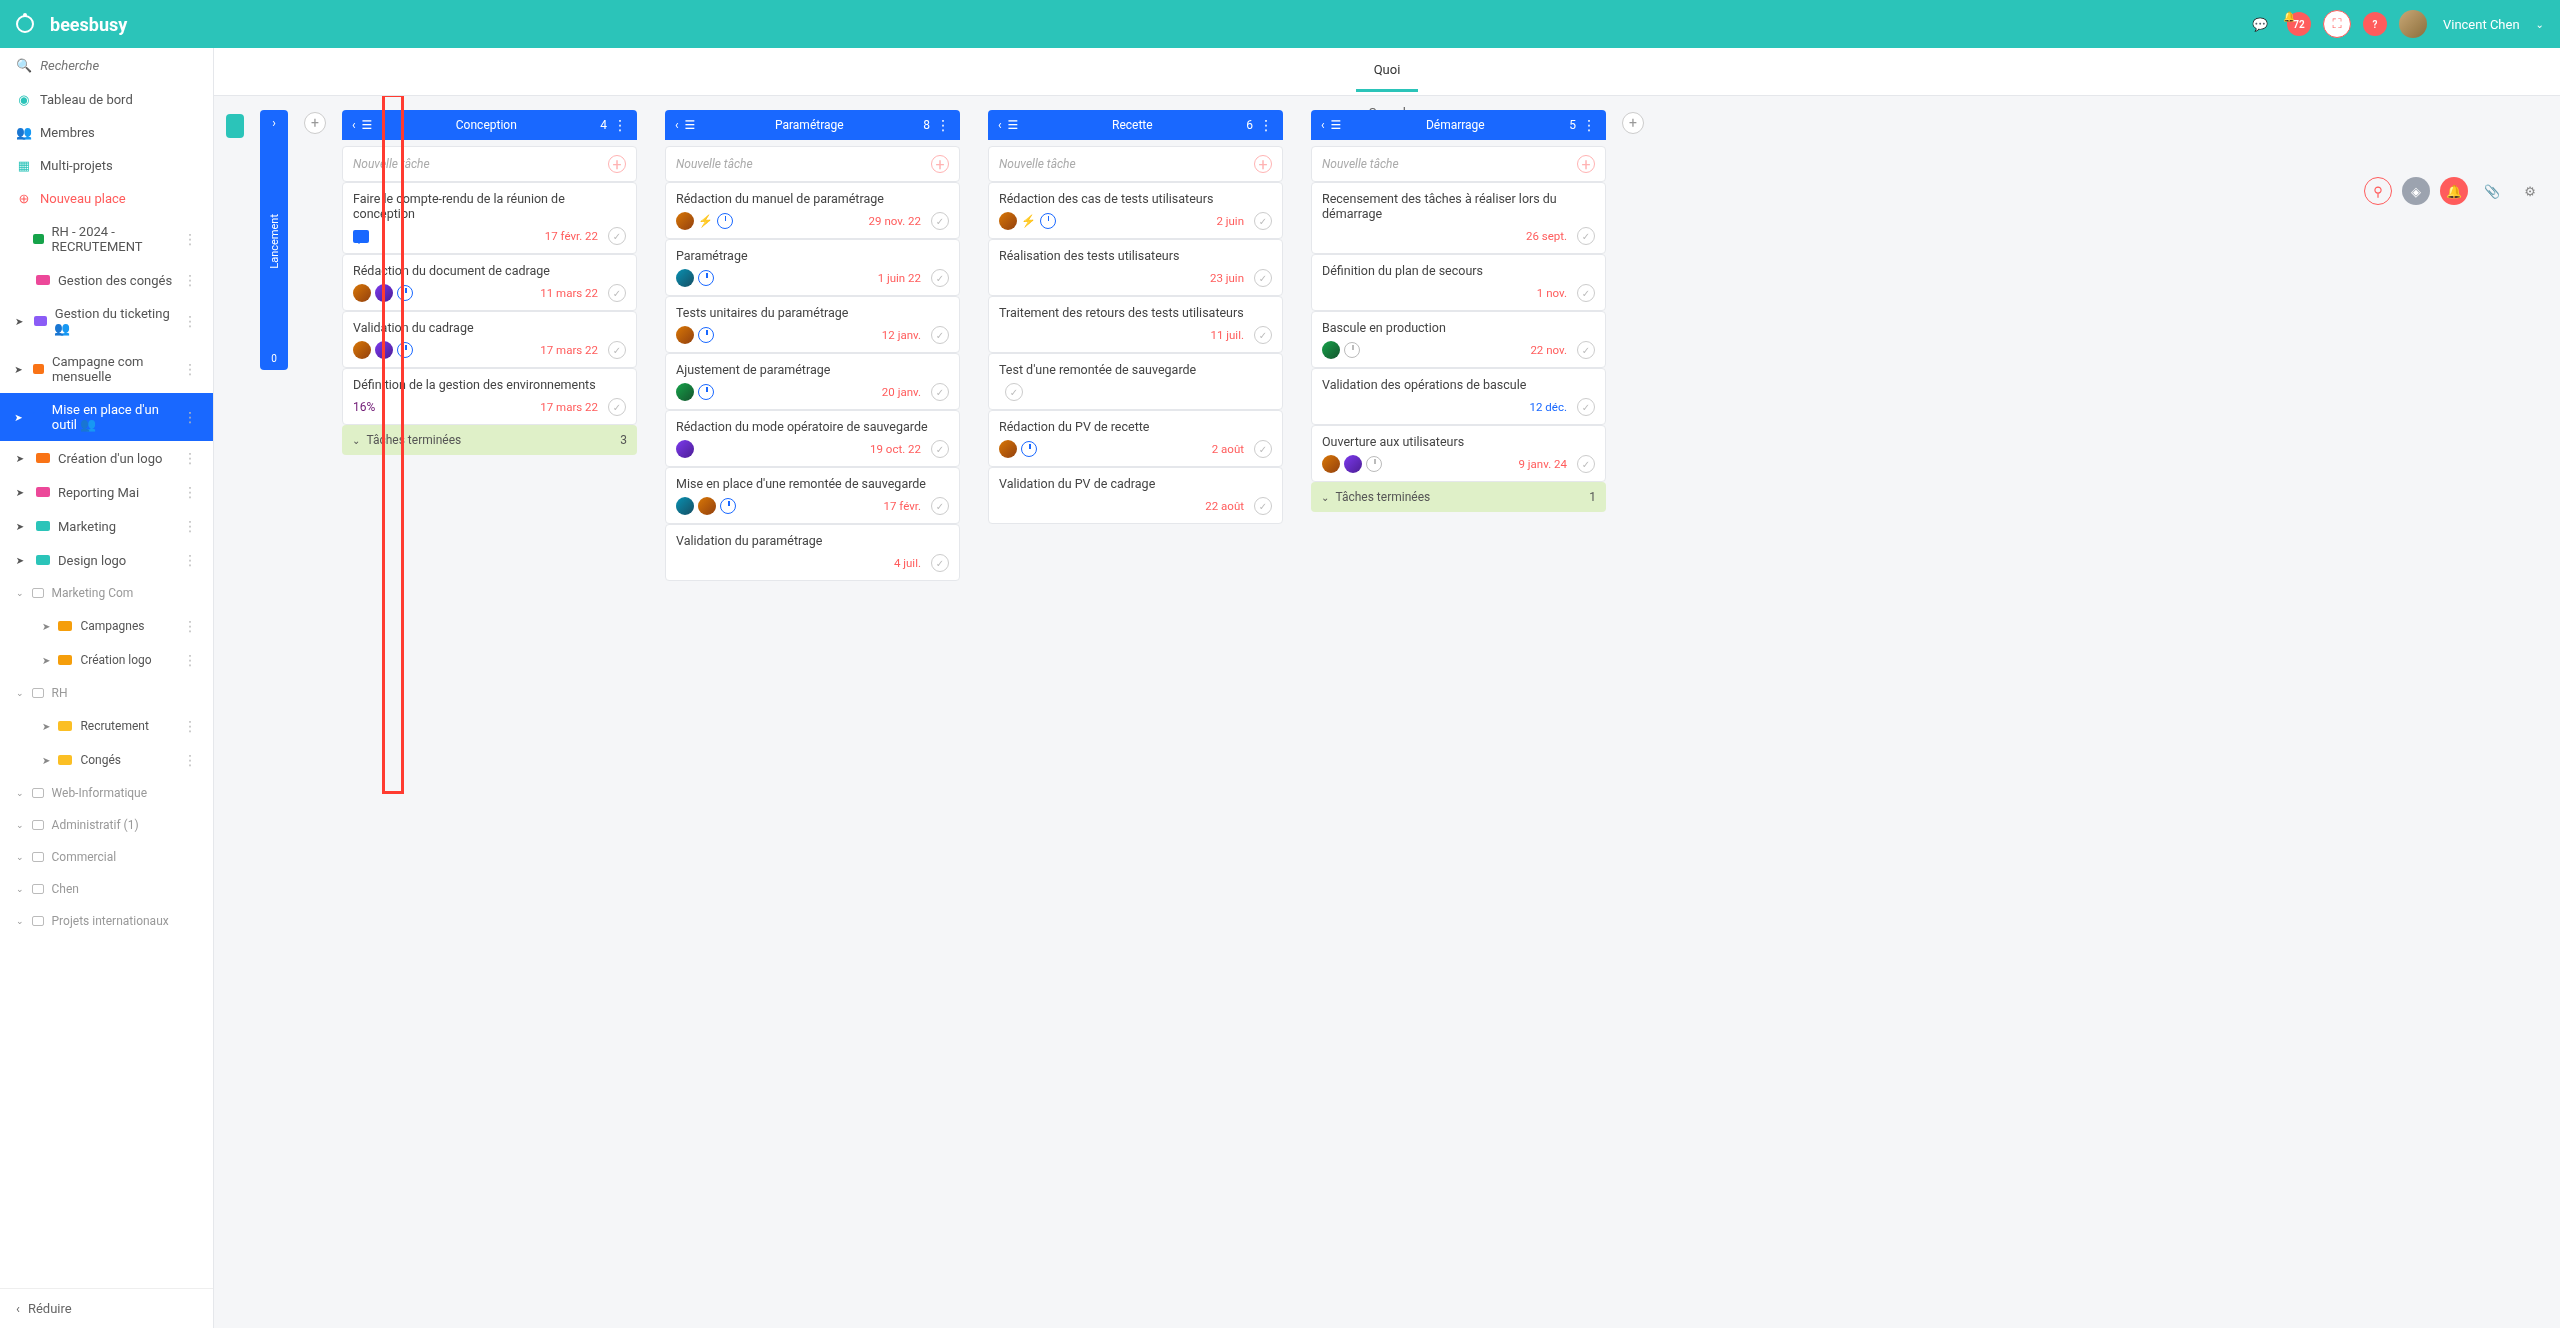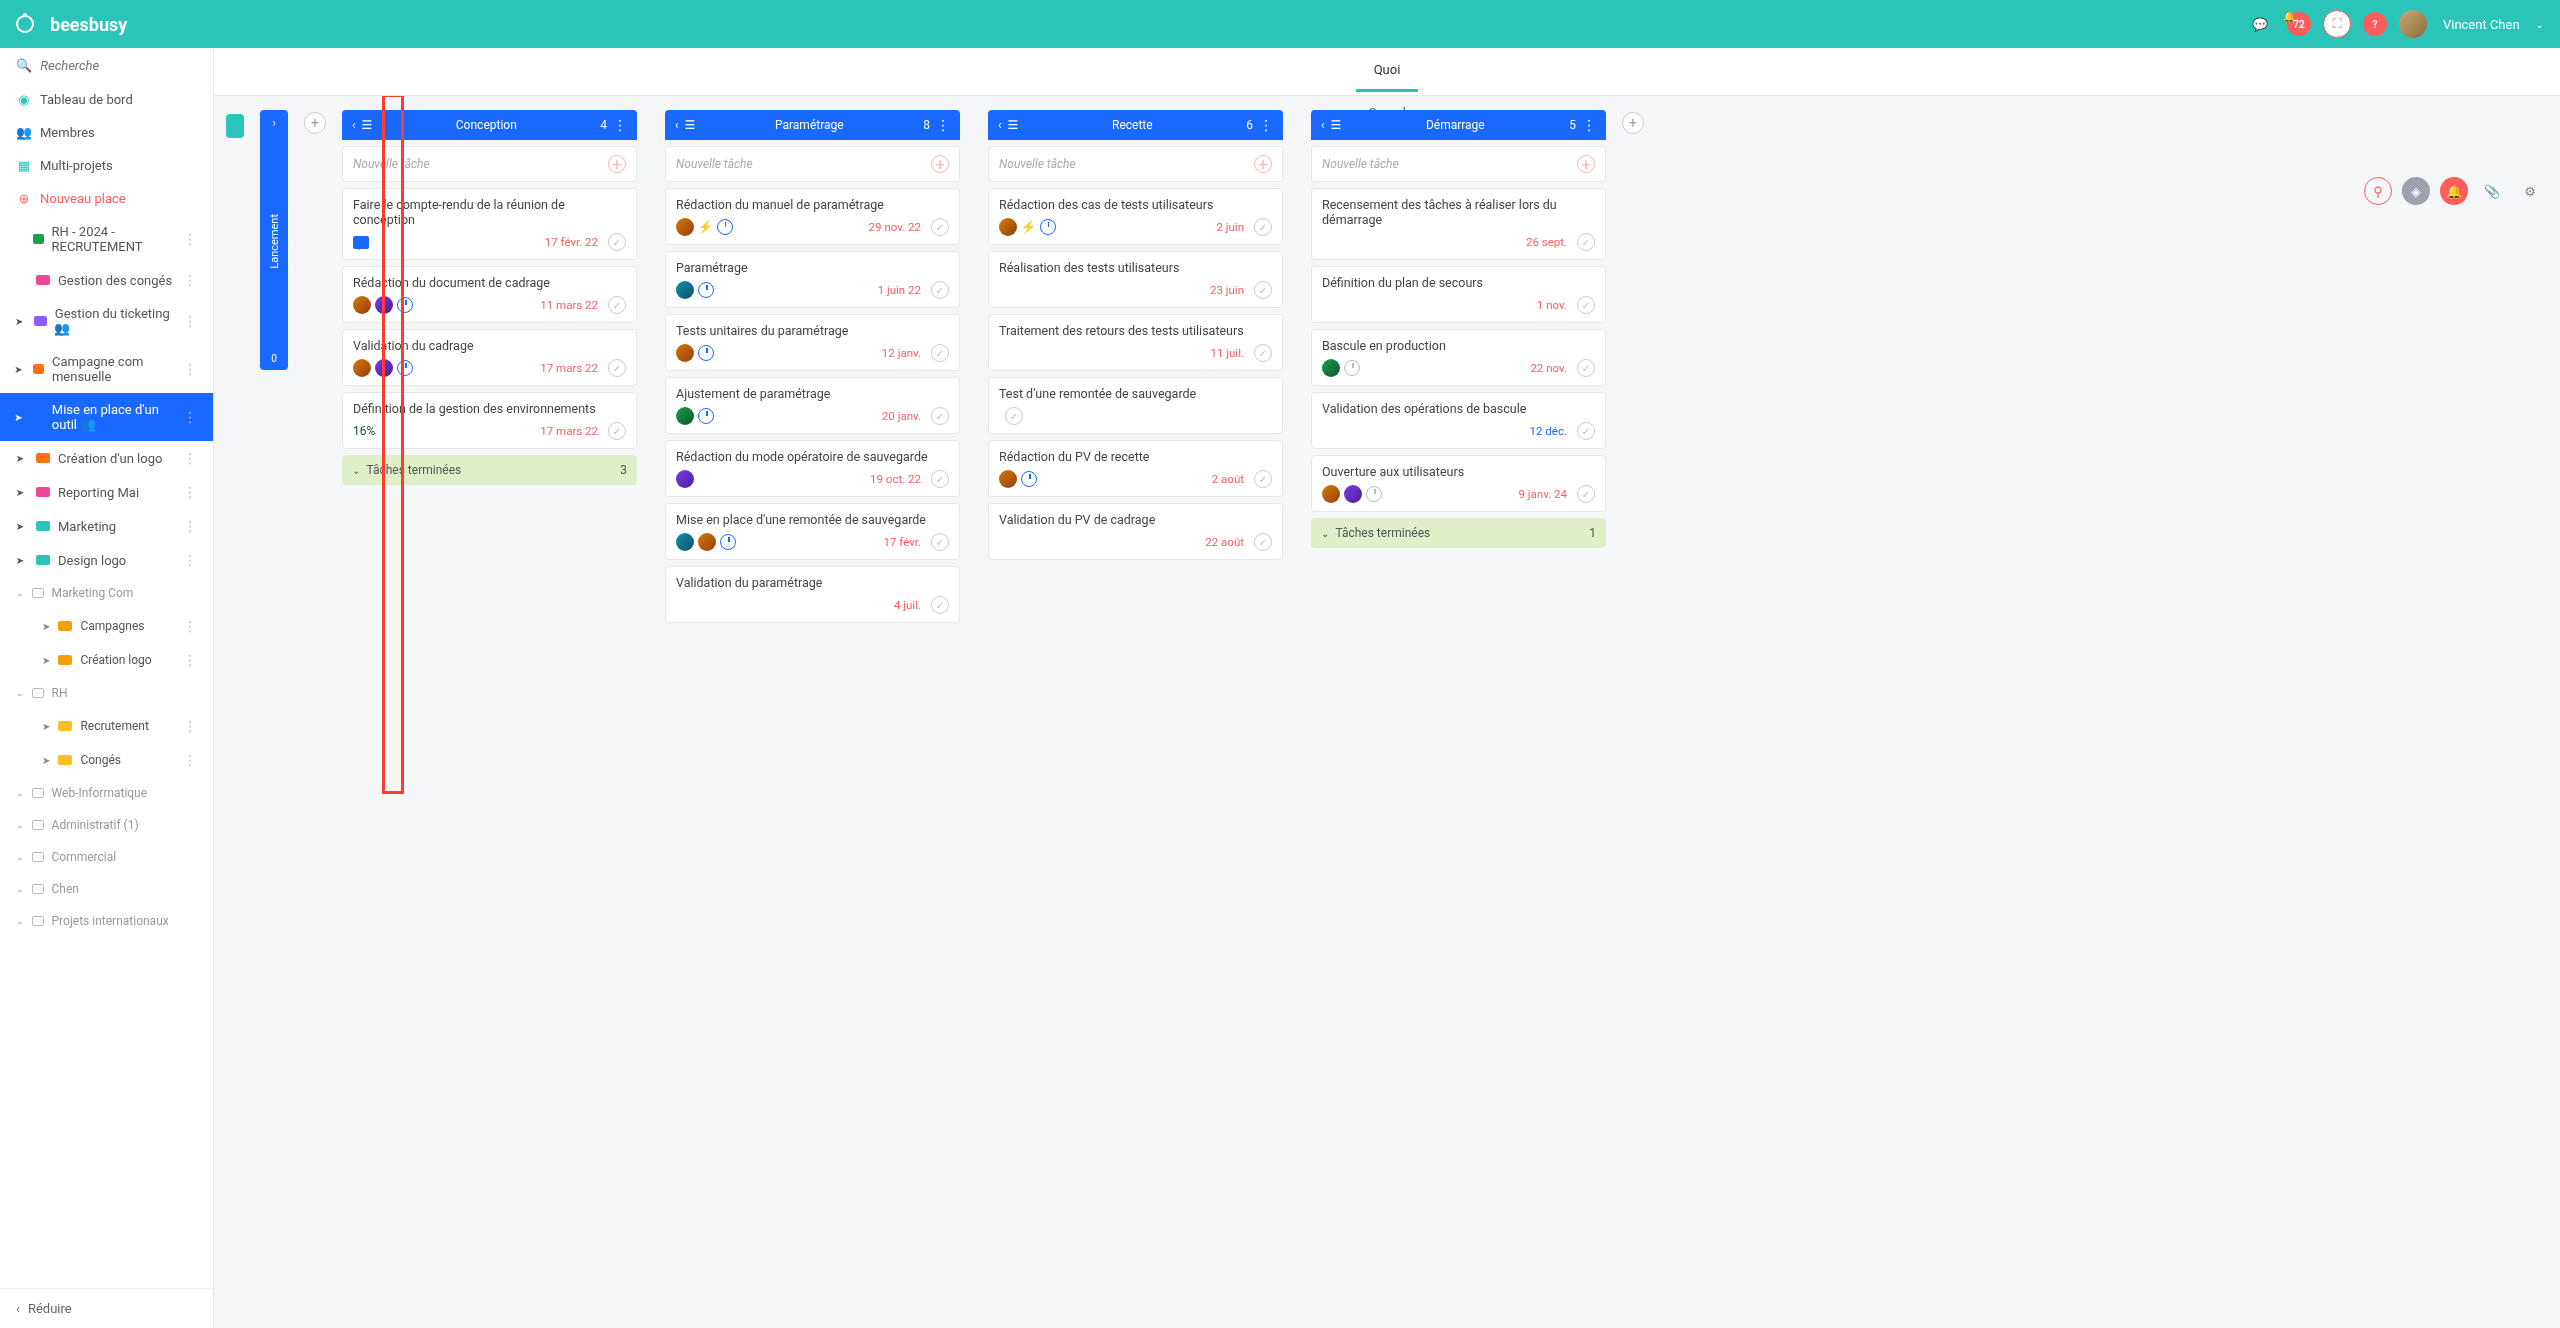--- a/index.html
+++ b/index.html
@@ -60,42 +60,42 @@
 .add-circle { width:22px; height:22px; border:1px solid #ccc; border-radius:50%; display:flex; align-items:center; justify-content:center; color:#999; cursor:pointer; font-size:14px; background:#fff; }
 
 .column { width:295px; display:flex; flex-direction:column; gap:0; }
 .col-header { background:#1968ff; color:#fff; padding:7px 10px; border-radius:4px 4px 0 0; display:flex; align-items:center; font-size:12px; }
 .col-header .title { flex:1; text-align:center; }
 .col-header .count { margin-left:auto; margin-right:6px; }
 .col-header .arrow-left { margin-right:6px; cursor:pointer; }
 .col-header .sort-icon { cursor:pointer; margin-right:auto; }
 .col-header .menu-dots { cursor:pointer; font-size:14px; }
 
-.col-body { background:transparent; display:flex; flex-direction:column; gap:6px; padding-top:6px; }
+.col-body { background:transparent; display:flex; flex-direction:column; padding-top:6px; }
 .new-task { background:#fff; border:1px solid #e5e7eb; border-radius:4px; padding:8px 10px; display:flex; align-items:center; color:#aaa; font-style:italic; font-size:12px; }
 .new-task .plus { margin-left:auto; color:#ffb3b3; font-size:16px; font-style:normal; border:1px solid #ffb3b3; width:18px; height:18px; border-radius:50%; display:flex; align-items:center; justify-content:center; }
 
 .card { background:#fff; border:1px solid #e5e7eb; border-radius:4px; padding:8px 10px; display:flex; flex-direction:column; gap:6px; font-size:12px; }
 .card-title { color:#444; font-size:12.5px; }
 .card-footer { display:flex; align-items:center; gap:4px; }
 .card-footer .date { margin-left:auto; color:#ff5c5c; font-size:11.5px; }
 .card-footer .date.blue { color:#1968ff; }
 .check-circle { width:18px; height:18px; border:1px solid #ccc; border-radius:50%; display:flex; align-items:center; justify-content:center; color:#bbb; font-size:10px; margin-left:6px; }
 .avatar-sm { width:18px; height:18px; border-radius:50%; background:linear-gradient(135deg,#d97706,#92400e); display:inline-block; }
 .avatar-sm.a2 { background:linear-gradient(135deg,#7c3aed,#4c1d95); }
 .avatar-sm.a3 { background:linear-gradient(135deg,#0891b2,#164e63); }
 .avatar-sm.a4 { background:linear-gradient(135deg,#16a34a,#14532d); }
 .clock-icon { width:16px; height:16px; border:1.5px solid #1968ff; border-radius:50%; position:relative; display:inline-block; }
 .clock-icon.gray { border-color:#bbb; }
 .clock-icon::after { content:''; position:absolute; top:2px; left:50%; width:1.5px; height:5px; background:#1968ff; transform-origin:bottom; }
 .clock-icon.gray::after { background:#bbb; }
 .bolt-icon { color:#1968ff; font-size:12px; }
 .comment-icon { width:16px; height:13px; background:#1968ff; border-radius:2px; position:relative; display:inline-block; }
 .comment-icon::after { content:''; position:absolute; bottom:-4px; left:3px; border:3px solid transparent; border-top-color:#1968ff; }
-.percent { color:#14532d; font-size:12px; }
+.percent { color:#701a75; font-size:12px; }
 
 .done-bar { background:#dff0c8; border-radius:4px; padding:8px 10px; display:flex; align-items:center; font-size:12px; color:#555; cursor:pointer; }
 .done-bar .chev { margin-right:6px; font-size:10px; }
 .done-bar .cnt { margin-left:auto; }
 
 
 .highlight-box { position:absolute; border:3px solid #ff3b30; pointer-events:none; }
 
 </style>
 </head>

